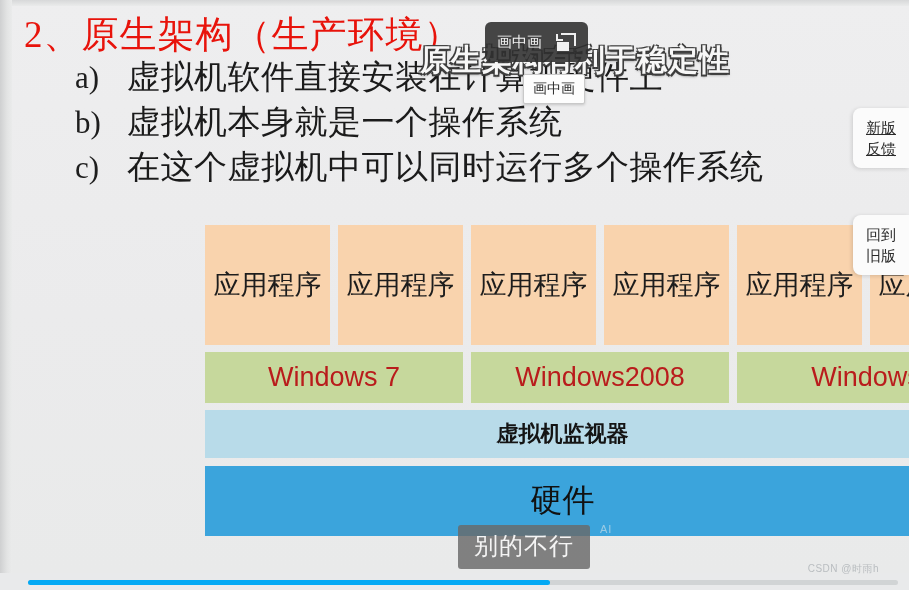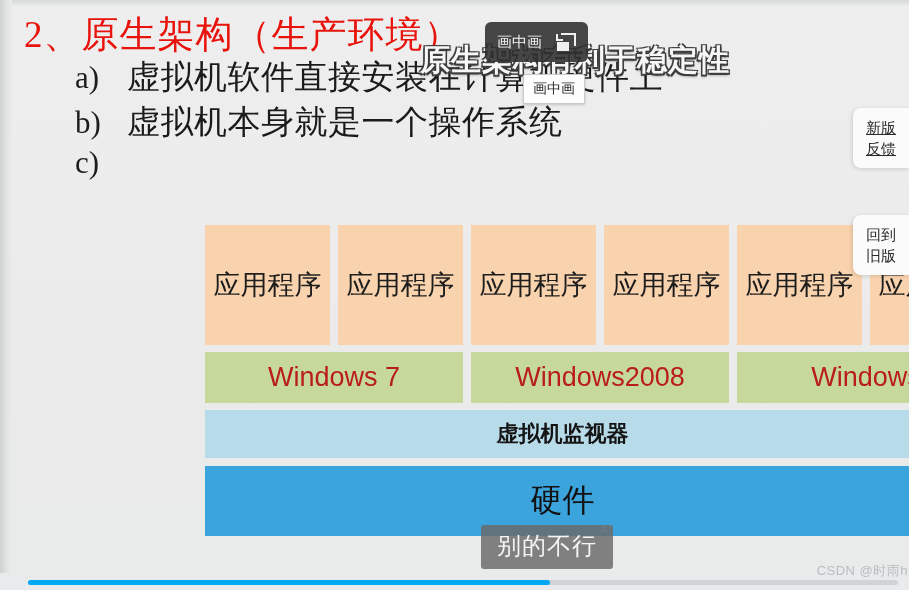--- a/index.html
+++ b/index.html
@@ -200,21 +200,21 @@
     line-height: 21px;
     color: #2b2b2b;
     font-family: "Liberation Sans", "DejaVu Sans", sans-serif;
   }
   .side-btn-feedback { top: 108px; text-decoration: underline; }
   .side-btn-oldver  { top: 215px; }
 
   
   .caption-box {
     position: absolute;
-    left: 481px; top: 525px;
+    left: 458px; top: 525px;
     background: rgba(105,105,105,.82);
     padding: 5px 16px 7px 16px;
     border-radius: 3px;
     font-size: 24px;
     color: #f4f4f4;
     font-family: Liberation Sans, sans-serif;
     letter-spacing: 1px;
   }
   .ai-watermark {
     position: absolute;
@@ -242,22 +242,22 @@
     position: absolute;
     left: 28px; top: 580px;
     width: 520px; height: 5px;
     background: #03a9f4;
     border-radius: 3px;
   }
 
   
   .csdn-watermark {
     position: absolute;
-    right: 1px; top: 562px;
-    font-size: 13px;
+    right: 30px; top: 562px;
+    font-size: 10px;
     color: #b9bdc0;
     font-family: "Liberation Sans", "DejaVu Sans", sans-serif;
     letter-spacing: .5px;
   }
 </style>
 </head>
 <body>
 
 <div id="screen">
 
@@ -271,20 +271,21 @@
     <div class="bullet-row">
       <span class="bullet-marker">a)</span>
       <span class="bullet-text">虚拟机软件直接安装在计算机硬件上</span>
     </div>
     <div class="bullet-row">
       <span class="bullet-marker">b)</span>
       <span class="bullet-text">虚拟机本身就是一个操作系统</span>
     </div>
     <div class="bullet-row">
       <span class="bullet-marker">c)</span>
+      <span class="bullet-text">在这个虚拟机中可以同时运行多个操作系统</span>
     </div>
   </div>
 
   <div class="diagram">
 
     <div class="diag-row app-row">
       <div class="app-cell" style="background: rgb(249, 211, 173);">
         <span>应用</span>
         <span>程序</span>
       </div>

